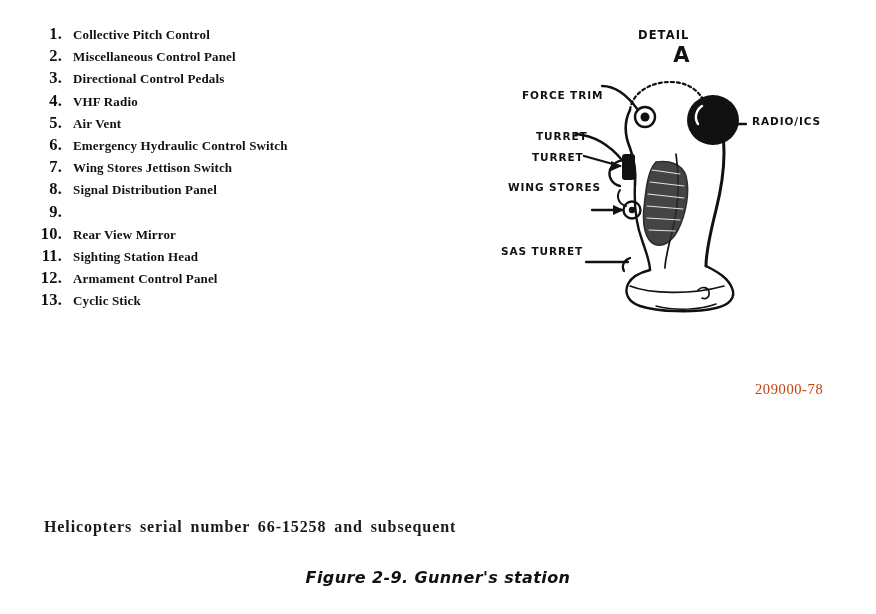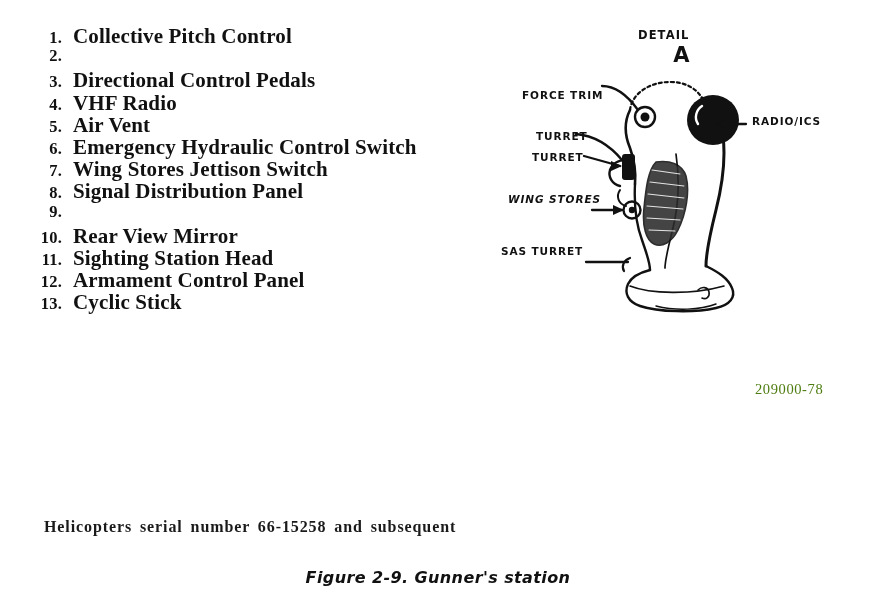--- a/index.html
+++ b/index.html
@@ -41,21 +41,21 @@
     text-align: right;
     font-family: "Liberation Serif", serif;
     font-weight: bold;
     font-size: 16.5px;
     letter-spacing: 0.2px;
   }
   .callout-label {
     padding-left: 11px;
     font-family: "Liberation Serif", serif;
     font-weight: bold;
-    font-size: 21px;
+    font-size: 13px;
     letter-spacing: 0.15px;
   }
 
   
   .detail-block {
     position: absolute;
     left: 480px;
     top: 14px;
     width: 396px;
     height: 310px;
@@ -96,32 +96,32 @@
     font-weight: bold;
     font-size: 10.5px;
     letter-spacing: 0.9px;
     color: #111111;
     white-space: nowrap;
   }
   .lbl-force-trim   { left: 42px;  top: 75px; }
   .lbl-radio-ics    { left: 272px; top: 101px; }
   .lbl-guard        { left: 56px;  top: 116px; }
   .lbl-turret       { left: 52px;  top: 137px; }
-  .lbl-wing-stores  { left: 28px;  top: 179px; font-style: italic; }
+  .lbl-wing-stores  { left: 28px;  top: 167px; }
   .lbl-sas-release  { left: 21px;  top: 231px; }
 
   
   .drawing-number {
     position: absolute;
     left: 755px;
     top: 381px;
     font-family: "Liberation Serif", serif;
     font-size: 14.5px;
     letter-spacing: 0.6px;
-    color: #4d7c0f;
+    color: #c2410c;
   }
 
   
   .serial-note {
     position: absolute;
     left: 0;
     top: 518px;
     width: 876px;
     text-align: left;
     font-family: "Liberation Serif", serif;
@@ -152,20 +152,21 @@
 <div id="page">
 
   <div class="callout-list">
 
     <div class="callout-row">
       <span class="callout-num">1.</span>
       <span class="callout-label">Collective Pitch Control</span>
     </div>
     <div class="callout-row">
       <span class="callout-num">2.</span>
+      <span class="callout-label">Miscellaneous Control Panel</span>
     </div>
     <div class="callout-row">
       <span class="callout-num">3.</span>
       <span class="callout-label">Directional Control Pedals</span>
     </div>
     <div class="callout-row">
       <span class="callout-num">4.</span>
       <span class="callout-label">VHF Radio</span>
     </div>
     <div class="callout-row">

